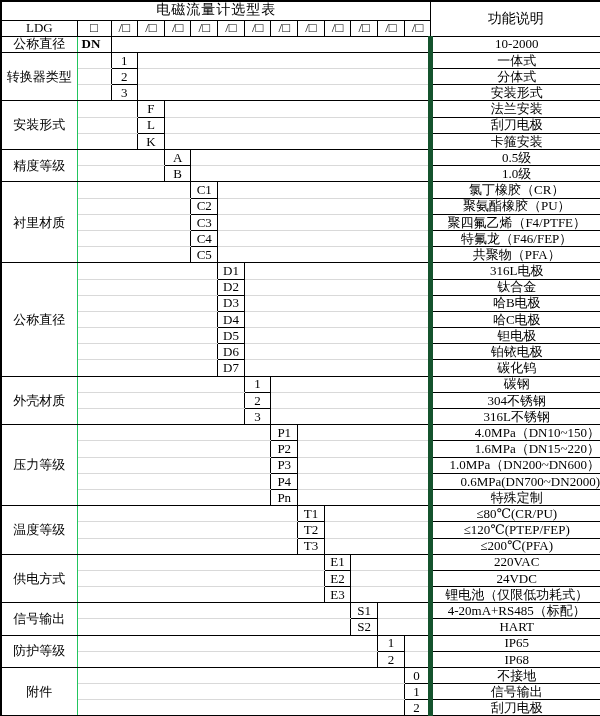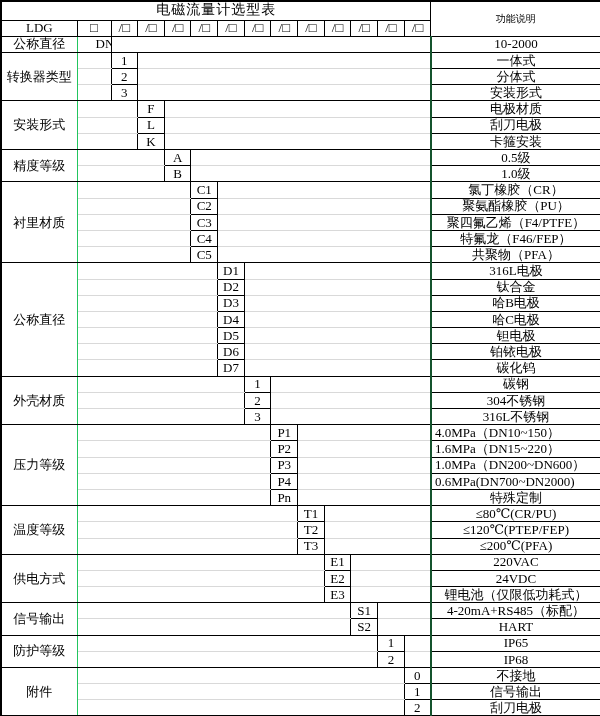--- a/index.html
+++ b/index.html
@@ -10,31 +10,31 @@
     width:600px;height:716px;
     border:2px solid #000;
     font-family:"Liberation Serif","DejaVu Serif",serif;
     font-size:13px;color:#000;background:#fff;
   }
   td{padding:0;vertical-align:middle;text-align:center;line-height:1.05;
      overflow:hidden;white-space:nowrap;}
   tr{height:16.2px;}
   tr.trow{height:19px;}
   .title{font-size:14px;border-bottom:1px solid #000;letter-spacing:1px;}
-  .funcHead{font-size:10px;border-left:1px solid #000;border-bottom:1px solid #000;}
+  .funcHead{font-size:14px;border-left:1px solid #000;border-bottom:1px solid #000;}
   .mprefix{text-align:left;padding-left:24px;border-right:1px solid #000;border-bottom:1px solid #000;}
   .mbox{border:1px solid #000;}
   .mslot{border:1px solid #000;}
   .lbl{border-right:1px solid #22c55e;border-bottom:1px solid #000;}
-  .dn{text-align:left;padding-left:18px;border-right:1px solid #000;border-bottom:1px solid #000;}
+  .dn{text-align:left;padding-left:4px;border-right:1px solid #000;border-bottom:1px solid #000;font-weight:bold;}
   .code{border:1px solid #000;}
   .blank{border-bottom:1px solid #d9d9d9;}
   .blank.gend{border-bottom:1px solid #000;}
-  .desc{border-left:2px solid #14532d;border-bottom:1px solid #000;margin-top:40px;}
-  .descL{text-align:left;padding-left:3px;}
+  .desc{border-left:5px solid #14532d;border-bottom:1px solid #000;margin-top:40px;}
+  .descL{text-align:right;padding-left:3px;}
 </style>
 </head>
 <body>
 
 <div id="page">
   <table>
     <colgroup>
       <col style="width:76px">
         <col style="width:34px">
       <col style="width:26.67px">
@@ -95,21 +95,21 @@
           <td class="blank gend" colspan="1"></td>
           <td class="code">3</td>
           <td class="blank gend" colspan="11"></td>
           <td class="desc">安装形式</td>
         </tr>
         <tr>
           <td class="lbl" rowspan="3">安装形式</td>
           <td class="blank" colspan="2"></td>
           <td class="code">F</td>
           <td class="blank" colspan="10"></td>
-          <td class="desc">电极材质</td>
+          <td class="desc">法兰安装</td>
         </tr>
         <tr>
           <td class="blank" colspan="2"></td>
           <td class="code">L</td>
           <td class="blank" colspan="10"></td>
           <td class="desc">刮刀电极</td>
         </tr>
         <tr>
           <td class="blank gend" colspan="2"></td>
           <td class="code">K</td>

